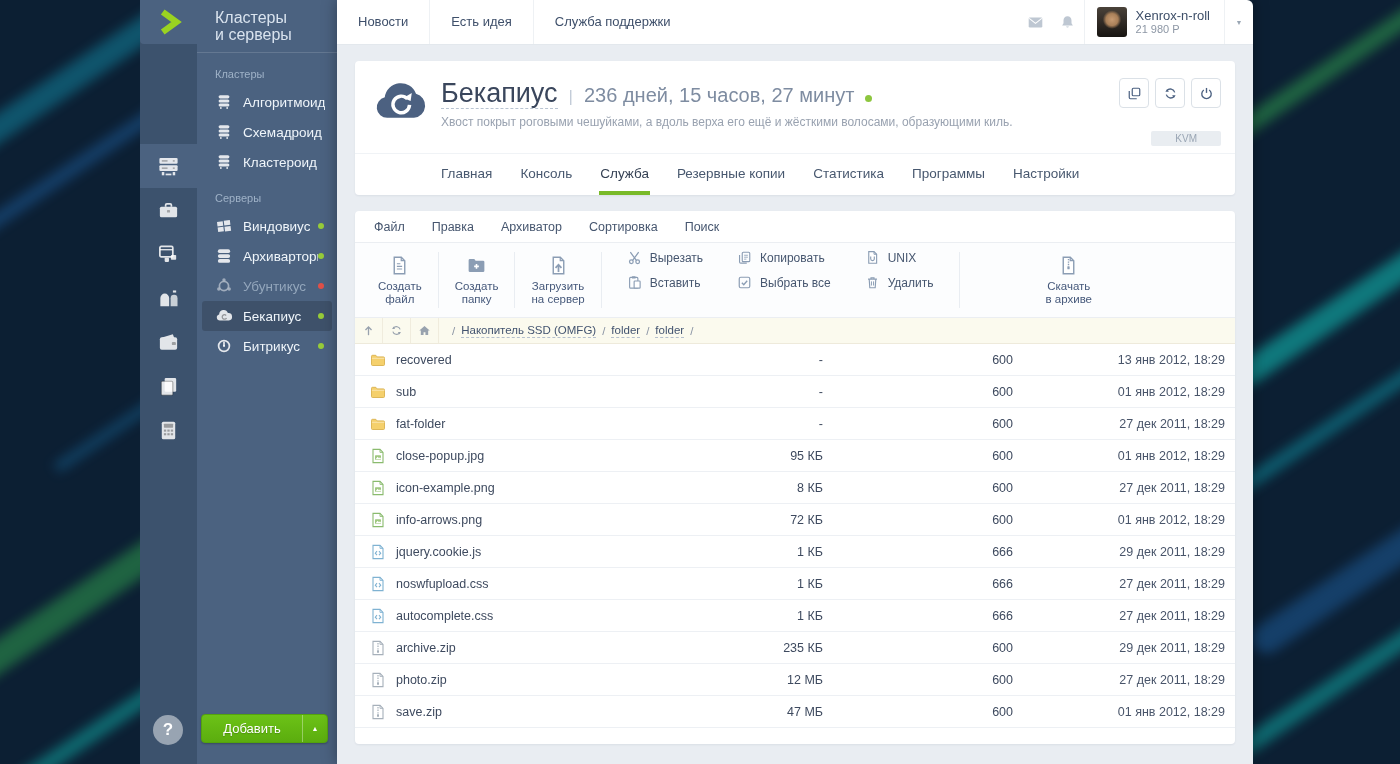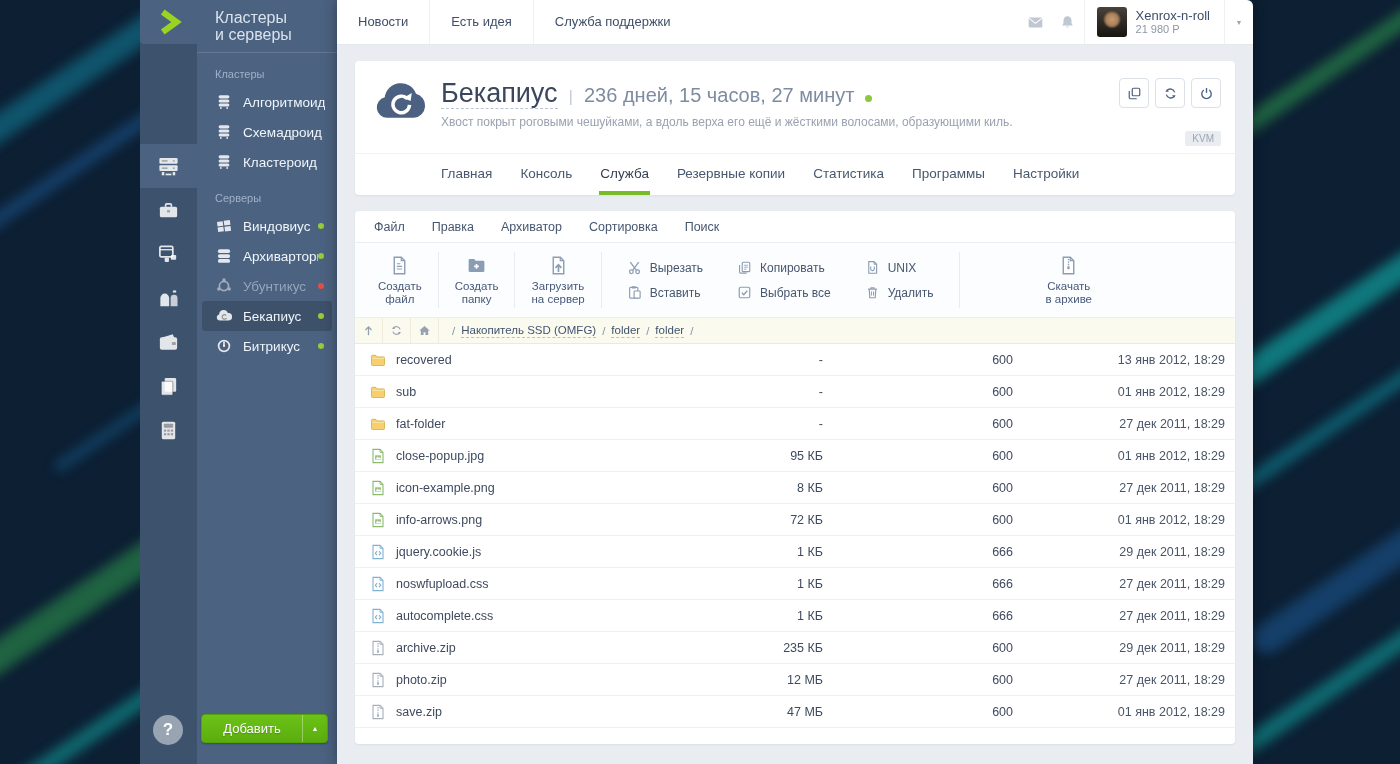--- a/index.html
+++ b/index.html
@@ -69,36 +69,36 @@
   .server-name{font-size:27px;color:#3a465c;border-bottom:1px dashed #b9c4d2;cursor:pointer;line-height:30px;}
   .server-pipe{font-size:17px;color:#c3ccd8;}
   .server-uptime{font-size:20px;color:#7e8ca1;}
   .updot{width:7px;height:7px;border-radius:50%;background:#8dc63f;display:inline-block;}
   .server-desc{margin-top:6px;font-size:12px;color:#99a2b0;}
   .server-actions{position:absolute;top:17px;right:14px;display:flex;gap:6px;}
   .act-btn{width:28px;height:28px;border:1px solid #dbe1e7;border-radius:4px;display:flex;align-items:center;justify-content:center;
     color:#4b6080;background:#fff;cursor:pointer;}
   .act-btn .icn{width:15px;height:15px;}
   .kvm-badge{position:absolute;top:70px;right:14px;background:#e9edf1;color:#9aa6b4;font-size:10px;
-    padding:2px 7px;border-radius:2px;}
+    padding:2px 24px;border-radius:2px;}
   .tabs{position:absolute;left:0;right:0;bottom:0;height:41px;border-top:1px solid #f0f3f6;display:flex;padding-left:72px;}
   .tab{padding:0 14px;line-height:40px;font-size:13.5px;color:#48586f;cursor:pointer;position:relative;white-space:nowrap;}
   .tab.active{color:#333f52;}
   .tab.active::after{content:'';position:absolute;left:13px;right:13px;bottom:0;height:4px;background:#79ba29;}
   
   .fm-card{overflow:hidden;padding-bottom:16px;}
   .fm-menubar{height:31px;border-bottom:1px solid #ebeef2;display:flex;align-items:center;padding:0 19px;gap:27px;}
   .fm-menu-item{font-size:12.5px;color:#46566f;cursor:pointer;}
   .fm-toolbar{display:flex;align-items:stretch;padding:7px 10px;background:#fcfdfe;border-bottom:1px solid #ebeef2;min-height:60px;}
   .tbb{display:flex;flex-direction:column;align-items:center;justify-content:center;padding:0 13px;gap:4px;
     color:#46597b;font-size:11.5px;line-height:12.5px;text-align:center;cursor:pointer;}
   .tbb .icn{width:21px;height:21px;color:#8b9db4;}
   .tbb.last{margin-left:70px;}
   .tb-sep{width:1px;background:#e9edf2;margin:2px 3px;}
-  .tb-grid{display:flex;align-items:center;gap:34px;padding:0 22px;}
+  .tb-grid{display:flex;gap:34px;padding:0 22px;}
   .tb-col{display:flex;flex-direction:column;gap:10px;}
   .tb-small{display:flex;align-items:center;gap:8px;font-size:12px;color:#46566f;cursor:pointer;white-space:nowrap;}
   .tb-small .icn{width:15px;height:15px;color:#8b9db4;flex:none;}
   .crumb{height:25px;background:#fbfaee;border-bottom:1px solid #eeeadb;display:flex;align-items:stretch;font-size:11.5px;}
   .crumb-cell{width:27px;display:flex;align-items:center;justify-content:center;color:#98a2ae;border-right:1px solid #f0ecdd;cursor:pointer;}
   .crumb-cell .icn{width:13px;height:13px;}
   .crumb-path{display:flex;align-items:center;padding:0 13px;gap:6px;color:#42536f;}
   .crumb-sep{color:#8892a2;}
   .crumb-link{border-bottom:1px dashed #b6c0ce;cursor:pointer;line-height:13px;}
   .frow{height:31px;display:flex;align-items:center;padding:0 10px 0 15px;border-bottom:1px solid #edf0f4;

